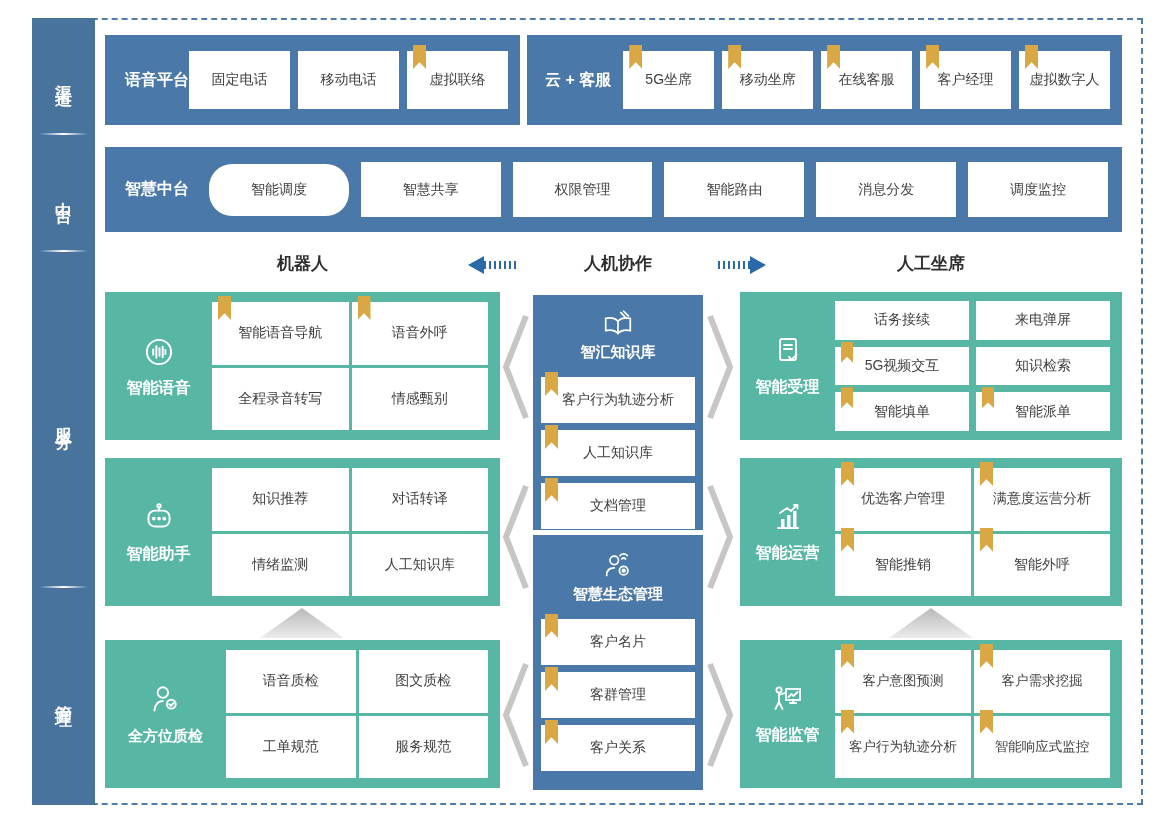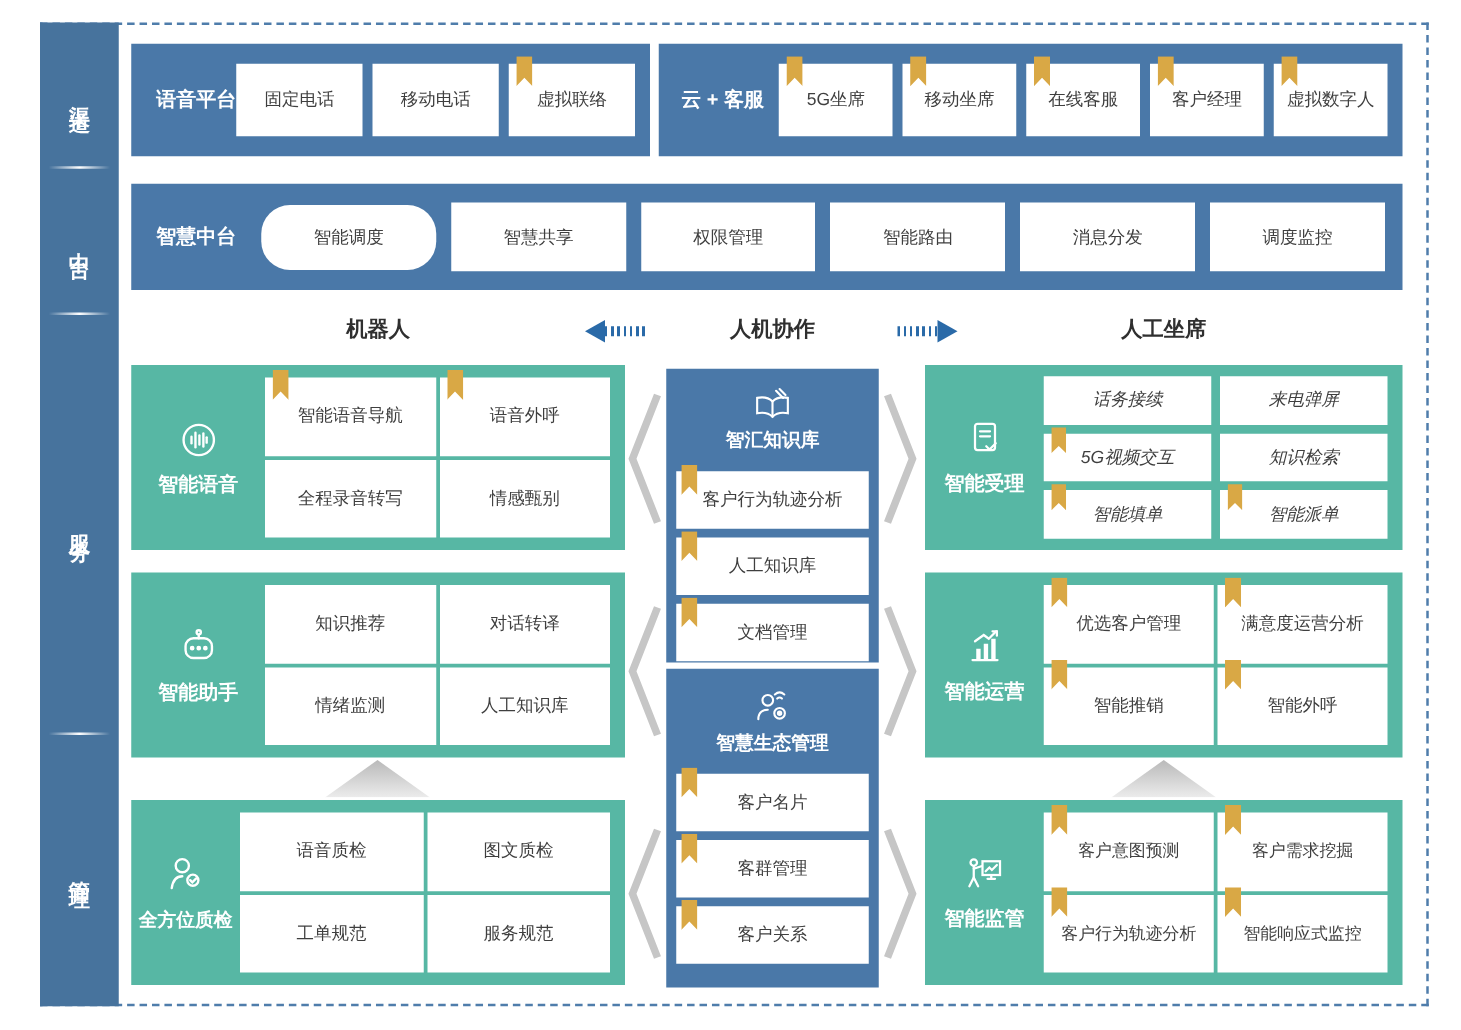--- a/index.html
+++ b/index.html
@@ -260,21 +260,21 @@
         </div>
 
         <div class="box">
 
           <span>人工知识库</span>
         </div>
       </div>
   </div>
 
   <div class="tblock" style="left:105px; top:640px; width:395px; height:148px;">
-    <div class="tlabel" style="width:87px; font-size:15px;">
+    <div class="tlabel" style="width:121px; font-size:15px;">
       <svg class="icon-svg" width="38" height="38" viewBox="0 0 36 36">
         <g stroke="#fff" stroke-width="1.8" fill="none" stroke-linecap="round">
           <circle cx="15" cy="10" r="5"></circle>
           <path d="M7 27c1-7 4-9 8-9"></path>
           <circle cx="23" cy="21" r="4.2"></circle>
           <path d="M21 21l1.6 1.6 2.8-2.8"></path>
         </g>
       </svg>
       <span>全方位质检</span>
     </div>
@@ -371,21 +371,21 @@
       <svg class="icon-svg" width="36" height="36" viewBox="0 0 36 36">
         <g stroke="#fff" stroke-width="1.8" fill="none" stroke-linecap="round">
           <rect x="10" y="5" width="16" height="21" rx="2"></rect>
           <line x1="14" y1="11" x2="22" y2="11"></line>
           <line x1="14" y1="15" x2="22" y2="15"></line>
           <path d="M19 23l2.6 2.6 5-5"></path>
         </g>
       </svg>
       <span>智能受理</span>
     </div>
-    <div class="tgrid" style="grid-template-rows:1fr 1fr 1fr; gap:7px; padding:9px 12px 9px 0;font-style:italic;">
+    <div class="tgrid" style="grid-template-rows:1fr 1fr 1fr; gap:7px; padding:9px 12px 9px 0;">
 
         <div class="box">
 
           <span>话务接续</span>
         </div>
 
         <div class="box">
 
           <span>来电弹屏</span>
         </div>

